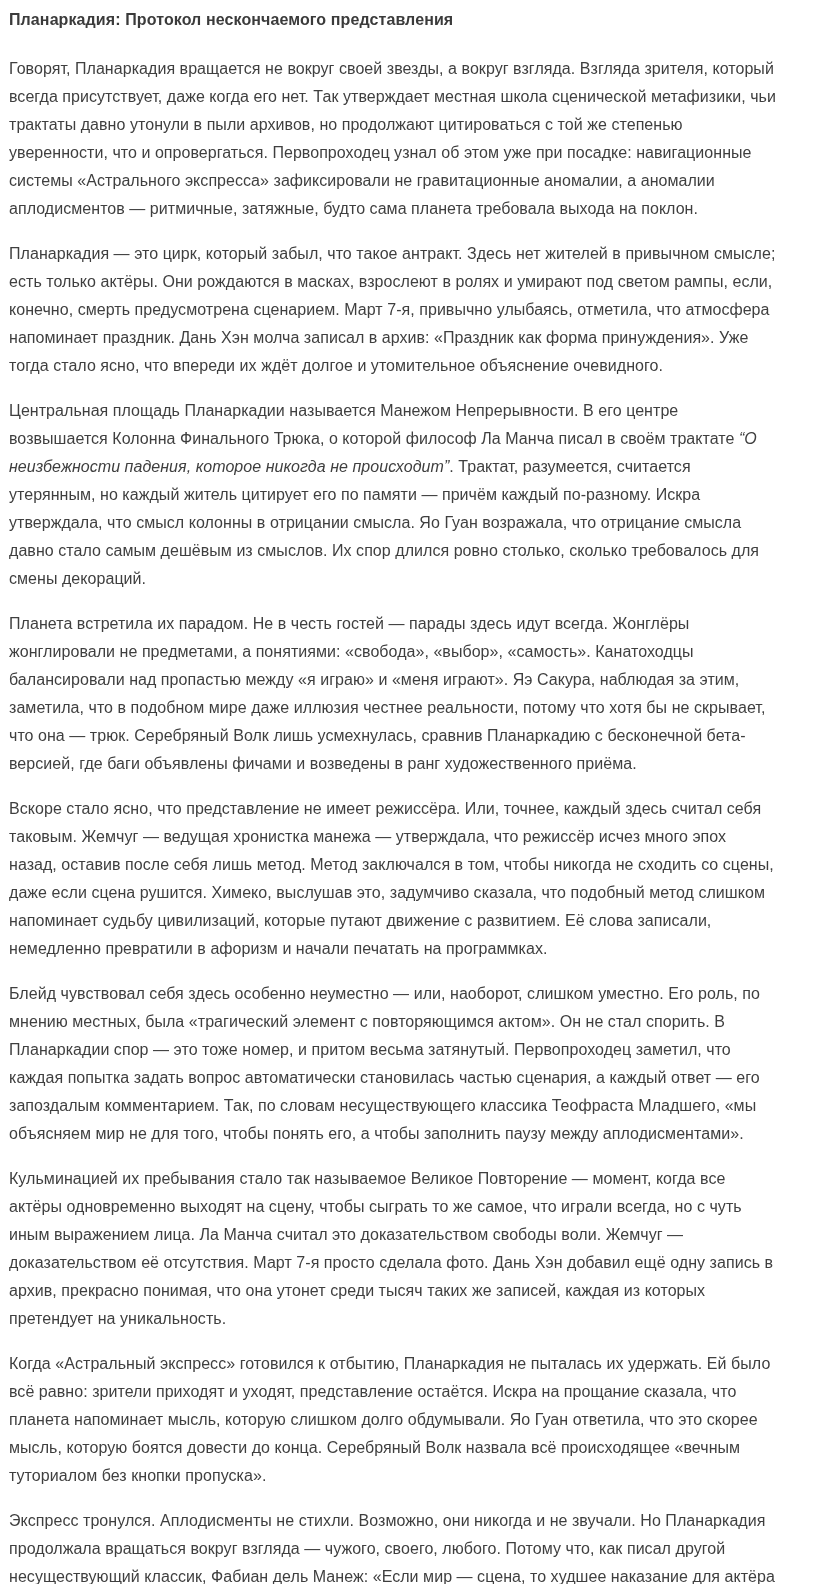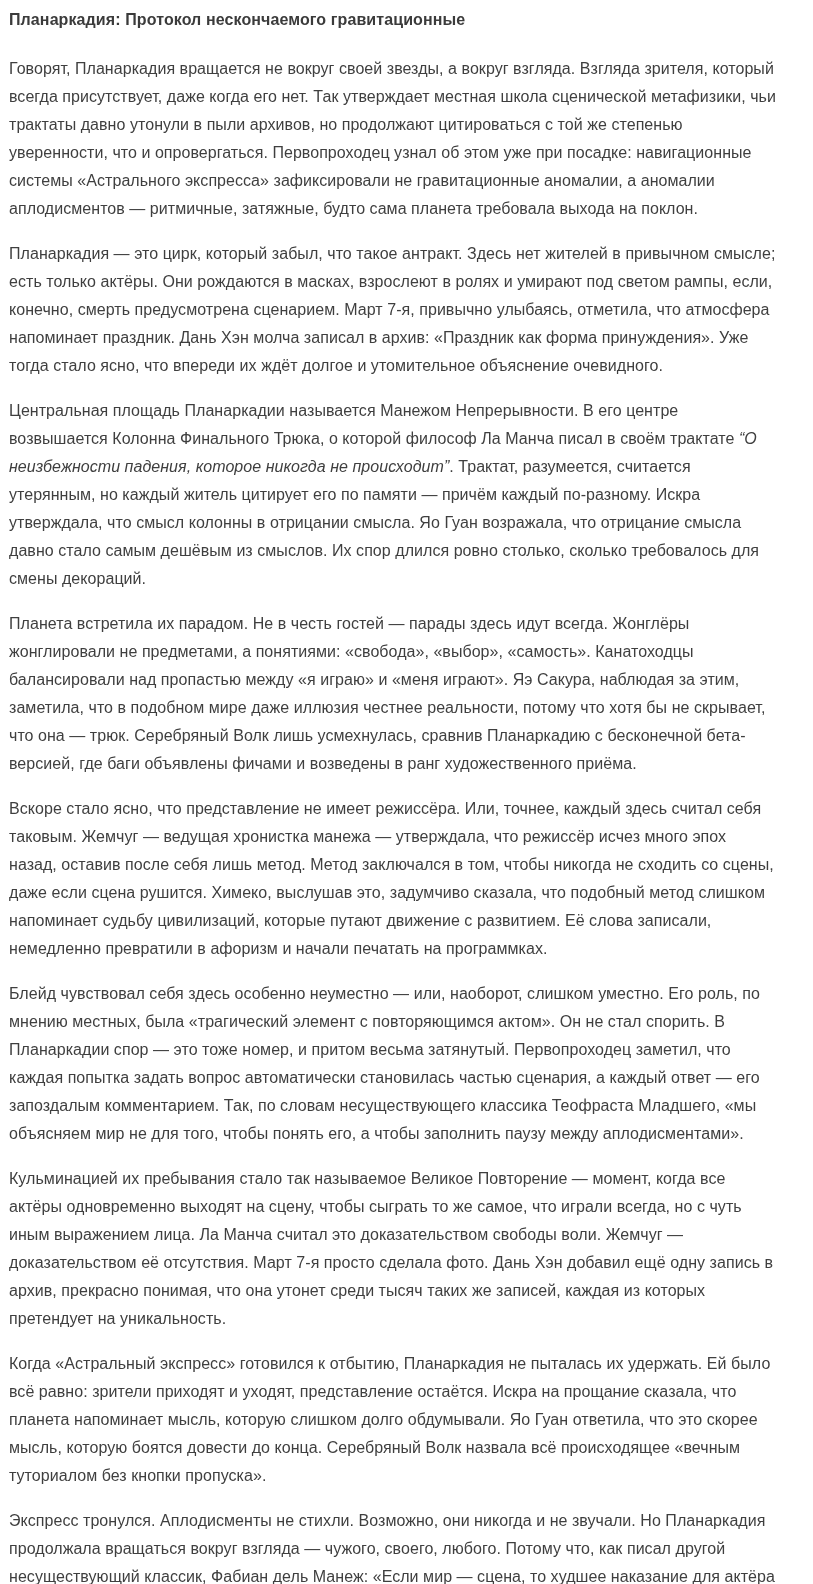--- a/index.html
+++ b/index.html
@@ -39,21 +39,21 @@
     margin-bottom: 0;
   }
   .seg-italic {
     font-style: italic;
   }
 </style>
 </head>
 <body>
 
 <main class="page">
-  <h1 class="doc-title">Планаркадия: Протокол нескончаемого гравитационные</h1>
+  <h1 class="doc-title">Планаркадия: Протокол нескончаемого представления</h1>
   <div class="article-body" id="article-body">
       <p><span class="seg-normal">Говорят, Планаркадия вращается не вокруг своей звезды, а вокруг взгляда. Взгляда зрителя, который всегда присутствует, даже когда его нет. Так утверждает местная школа сценической метафизики, чьи трактаты давно утонули в пыли архивов, но продолжают цитироваться с той же степенью уверенности, что и опровергаться. Первопроходец узнал об этом уже при посадке: навигационные системы «Астрального экспресса» зафиксировали не гравитационные аномалии, а аномалии аплодисментов — ритмичные, затяжные, будто сама планета требовала выхода на поклон.</span></p>
       <p><span class="seg-normal">Планаркадия — это цирк, который забыл, что такое антракт. Здесь нет жителей в привычном смысле; есть только актёры. Они рождаются в масках, взрослеют в ролях и умирают под светом рампы, если, конечно, смерть предусмотрена сценарием. Март 7-я, привычно улыбаясь, отметила, что атмосфера напоминает праздник. Дань Хэн молча записал в архив: «Праздник как форма принуждения». Уже тогда стало ясно, что впереди их ждёт долгое и утомительное объяснение очевидного.</span></p>
       <p><span class="seg-normal">Центральная площадь Планаркадии называется Манежом Непрерывности. В его центре возвышается Колонна Финального Трюка, о которой философ Ла Манча писал в своём трактате </span><span class="seg-italic">“О неизбежности падения, которое никогда не происходит”</span><span class="seg-normal">. Трактат, разумеется, считается утерянным, но каждый житель цитирует его по памяти — причём каждый по-разному. Искра утверждала, что смысл колонны в отрицании смысла. Яо Гуан возражала, что отрицание смысла давно стало самым дешёвым из смыслов. Их спор длился ровно столько, сколько требовалось для смены декораций.</span></p>
       <p><span class="seg-normal">Планета встретила их парадом. Не в честь гостей — парады здесь идут всегда. Жонглёры жонглировали не предметами, а понятиями: «свобода», «выбор», «самость». Канатоходцы балансировали над пропастью между «я играю» и «меня играют». Яэ Сакура, наблюдая за этим, заметила, что в подобном мире даже иллюзия честнее реальности, потому что хотя бы не скрывает, что она — трюк. Серебряный Волк лишь усмехнулась, сравнив Планаркадию с бесконечной бета-версией, где баги объявлены фичами и возведены в ранг художественного приёма.</span></p>
       <p><span class="seg-normal">Вскоре стало ясно, что представление не имеет режиссёра. Или, точнее, каждый здесь считал себя таковым. Жемчуг — ведущая хронистка манежа — утверждала, что режиссёр исчез много эпох назад, оставив после себя лишь метод. Метод заключался в том, чтобы никогда не сходить со сцены, даже если сцена рушится. Химеко, выслушав это, задумчиво сказала, что подобный метод слишком напоминает судьбу цивилизаций, которые путают движение с развитием. Её слова записали, немедленно превратили в афоризм и начали печатать на программках.</span></p>
       <p><span class="seg-normal">Блейд чувствовал себя здесь особенно неуместно — или, наоборот, слишком уместно. Его роль, по мнению местных, была «трагический элемент с повторяющимся актом». Он не стал спорить. В Планаркадии спор — это тоже номер, и притом весьма затянутый. Первопроходец заметил, что каждая попытка задать вопрос автоматически становилась частью сценария, а каждый ответ — его запоздалым комментарием. Так, по словам несуществующего классика Теофраста Младшего, «мы объясняем мир не для того, чтобы понять его, а чтобы заполнить паузу между аплодисментами».</span></p>
       <p><span class="seg-normal">Кульминацией их пребывания стало так называемое Великое Повторение — момент, когда все актёры одновременно выходят на сцену, чтобы сыграть то же самое, что играли всегда, но с чуть иным выражением лица. Ла Манча считал это доказательством свободы воли. Жемчуг — доказательством её отсутствия. Март 7-я просто сделала фото. Дань Хэн добавил ещё одну запись в архив, прекрасно понимая, что она утонет среди тысяч таких же записей, каждая из которых претендует на уникальность.</span></p>
       <p><span class="seg-normal">Когда «Астральный экспресс» готовился к отбытию, Планаркадия не пыталась их удержать. Ей было всё равно: зрители приходят и уходят, представление остаётся. Искра на прощание сказала, что планета напоминает мысль, которую слишком долго обдумывали. Яо Гуан ответила, что это скорее мысль, которую боятся довести до конца. Серебряный Волк назвала всё происходящее «вечным туториалом без кнопки пропуска».</span></p>
       <p><span class="seg-normal">Экспресс тронулся. Аплодисменты не стихли. Возможно, они никогда и не звучали. Но Планаркадия продолжала вращаться вокруг взгляда — чужого, своего, любого. Потому что, как писал другой несуществующий классик, Фабиан дель Манеж: «Если мир — сцена, то худшее наказание для актёра — сыграть правду. К счастью, здесь этого номера не ставят».</span></p>

